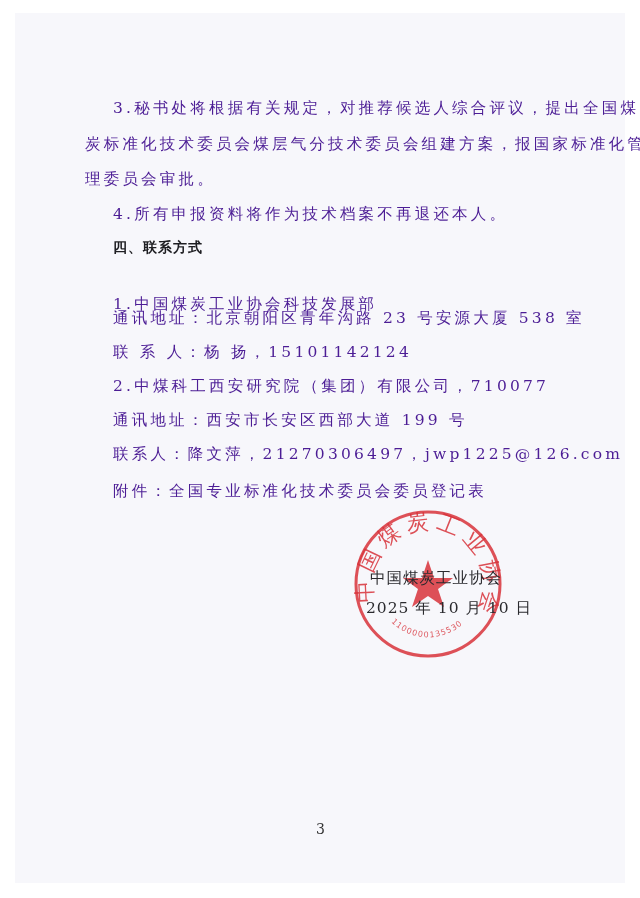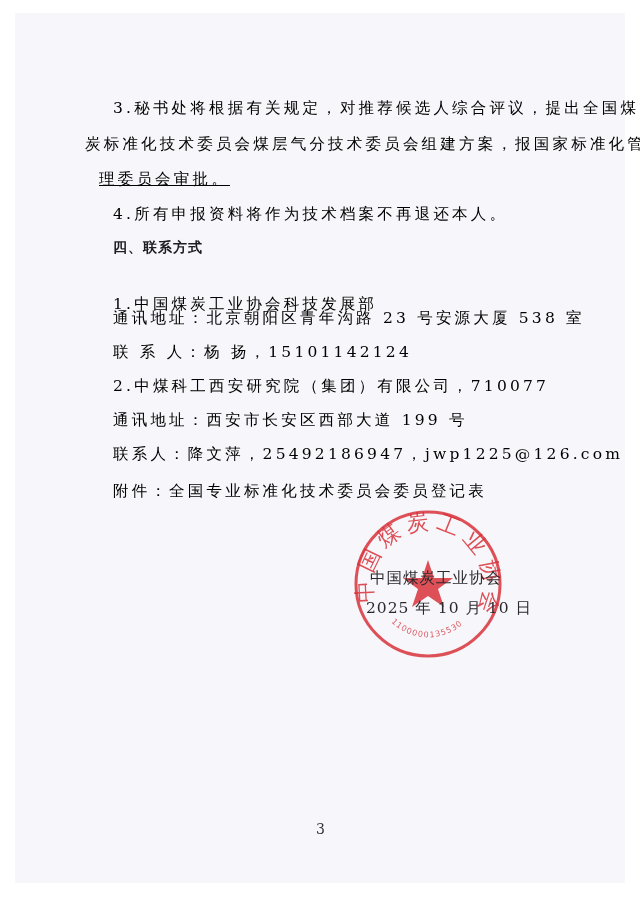--- a/index.html
+++ b/index.html
@@ -5,21 +5,21 @@
     html, body { margin: 0; padding: 0; }
     body {
       width: 640px; height: 898px; background: #ffffff; position: relative;
       overflow: hidden; font-family: "DejaVu Serif", serif;
     }
     .page {
       position: absolute; left: 15px; top: 13px; width: 610px; height: 870px;
       background: #f7f7fb;
     }
     .line {
-      position: absolute; color: #000000; font-size: 15.5px; letter-spacing: 3.2px;
+      position: absolute; color: #4c1d95; font-size: 15.5px; letter-spacing: 3.2px;
       white-space: nowrap; font-family: "DejaVu Serif", serif;
     }
     .heading {
       position: absolute; color: #1e1e22; font-size: 14px; font-weight: bold;
       letter-spacing: 1px; white-space: nowrap; font-family: "DejaVu Sans", sans-serif;
     }
     .stamp {
       position: absolute; left: 352px; top: 508px; width: 152px; height: 152px;
     }
     .stamp-text {
@@ -31,31 +31,31 @@
       font-family: "DejaVu Serif", serif;
     }
   </style>
 </head>
 <body>
 
 <div class="page"></div>
 
 <div class="line" style="left:113px; top:98px;">3.秘书处将根据有关规定，对推荐候选人综合评议，提出全国煤</div>
 <div class="line" style="left:85px; top:134px;">炭标准化技术委员会煤层气分技术委员会组建方案，报国家标准化管</div>
-<div class="line" style="left:99px; top:169px;text-decoration:underline;">理委员会审批。</div>
+<div class="line" style="left:85px; top:169px;">理委员会审批。</div>
 <div class="line" style="left:113px; top:204px;">4.所有申报资料将作为技术档案不再退还本人。</div>
 
 <div class="heading" style="left:113px; top:239px;">四、联系方式</div>
 
 <div class="line" style="left:113px; top:274px;margin-top:20px;">1.中国煤炭工业协会科技发展部</div>
 <div class="line" style="left:113px; top:308px;">通讯地址：北京朝阳区青年沟路 23 号安源大厦 538 室</div>
 <div class="line" style="left:113px; top:342px;">联 系 人：杨  扬，15101142124</div>
 <div class="line" style="left:113px; top:376px;text-align:center;">2.中煤科工西安研究院（集团）有限公司，710077</div>
 <div class="line" style="left:113px; top:410px;text-align:center;">通讯地址：西安市长安区西部大道 199 号</div>
-<div class="line" style="left:113px; top:444px;">联系人：降文萍，25492186947，jwp1225@126.com</div>
+<div class="line" style="left:113px; top:444px;">联系人：降文萍，21270306497，jwp1225@126.com</div>
 
 <div class="line" style="left:113px; top:481px;">附件：全国专业标准化技术委员会委员登记表</div>
 
 <div class="stamp">
   <svg width="152" height="152" viewBox="0 0 152 152">
     <defs>
       <path id="ringPath" d="M 24 98 A 56 56 0 1 1 128 98" fill="none"></path>
       <path id="serialPath" d="M 34 108 A 52 52 0 0 0 118 108" fill="none"></path>
     </defs>
     <circle cx="76" cy="76" r="72" fill="none" stroke="#d8323a" stroke-width="3" opacity="0.85"></circle>

